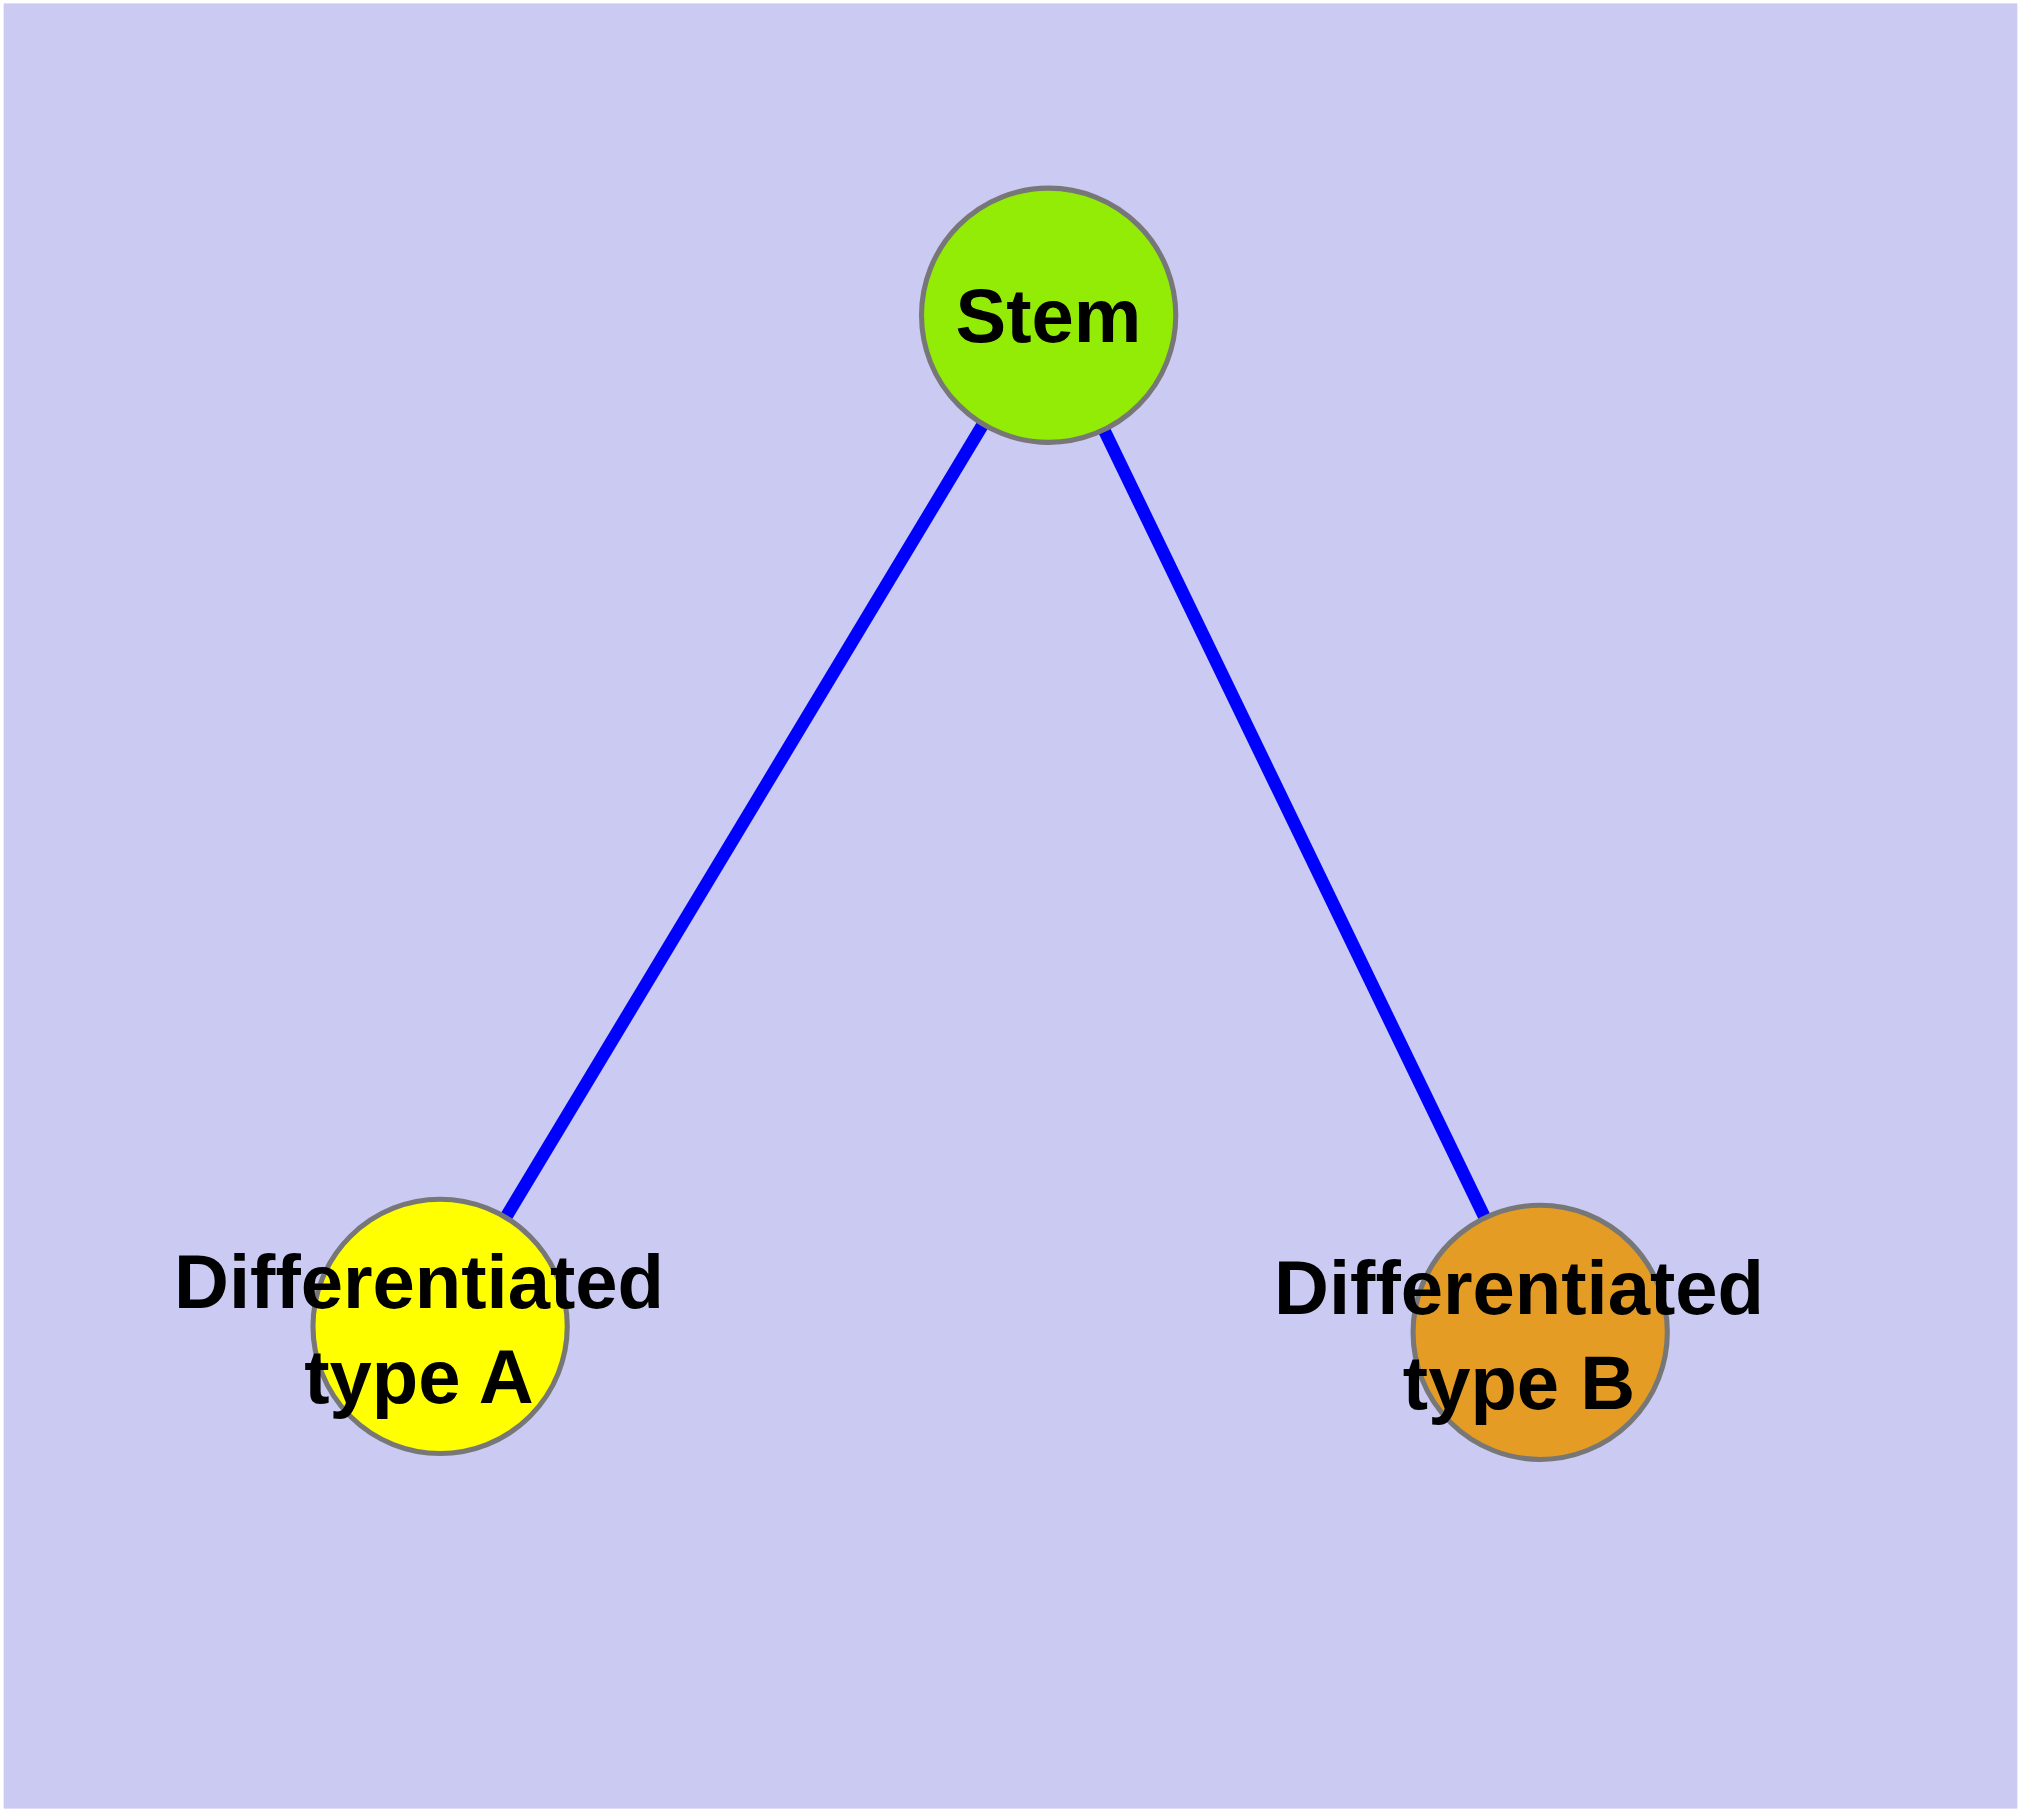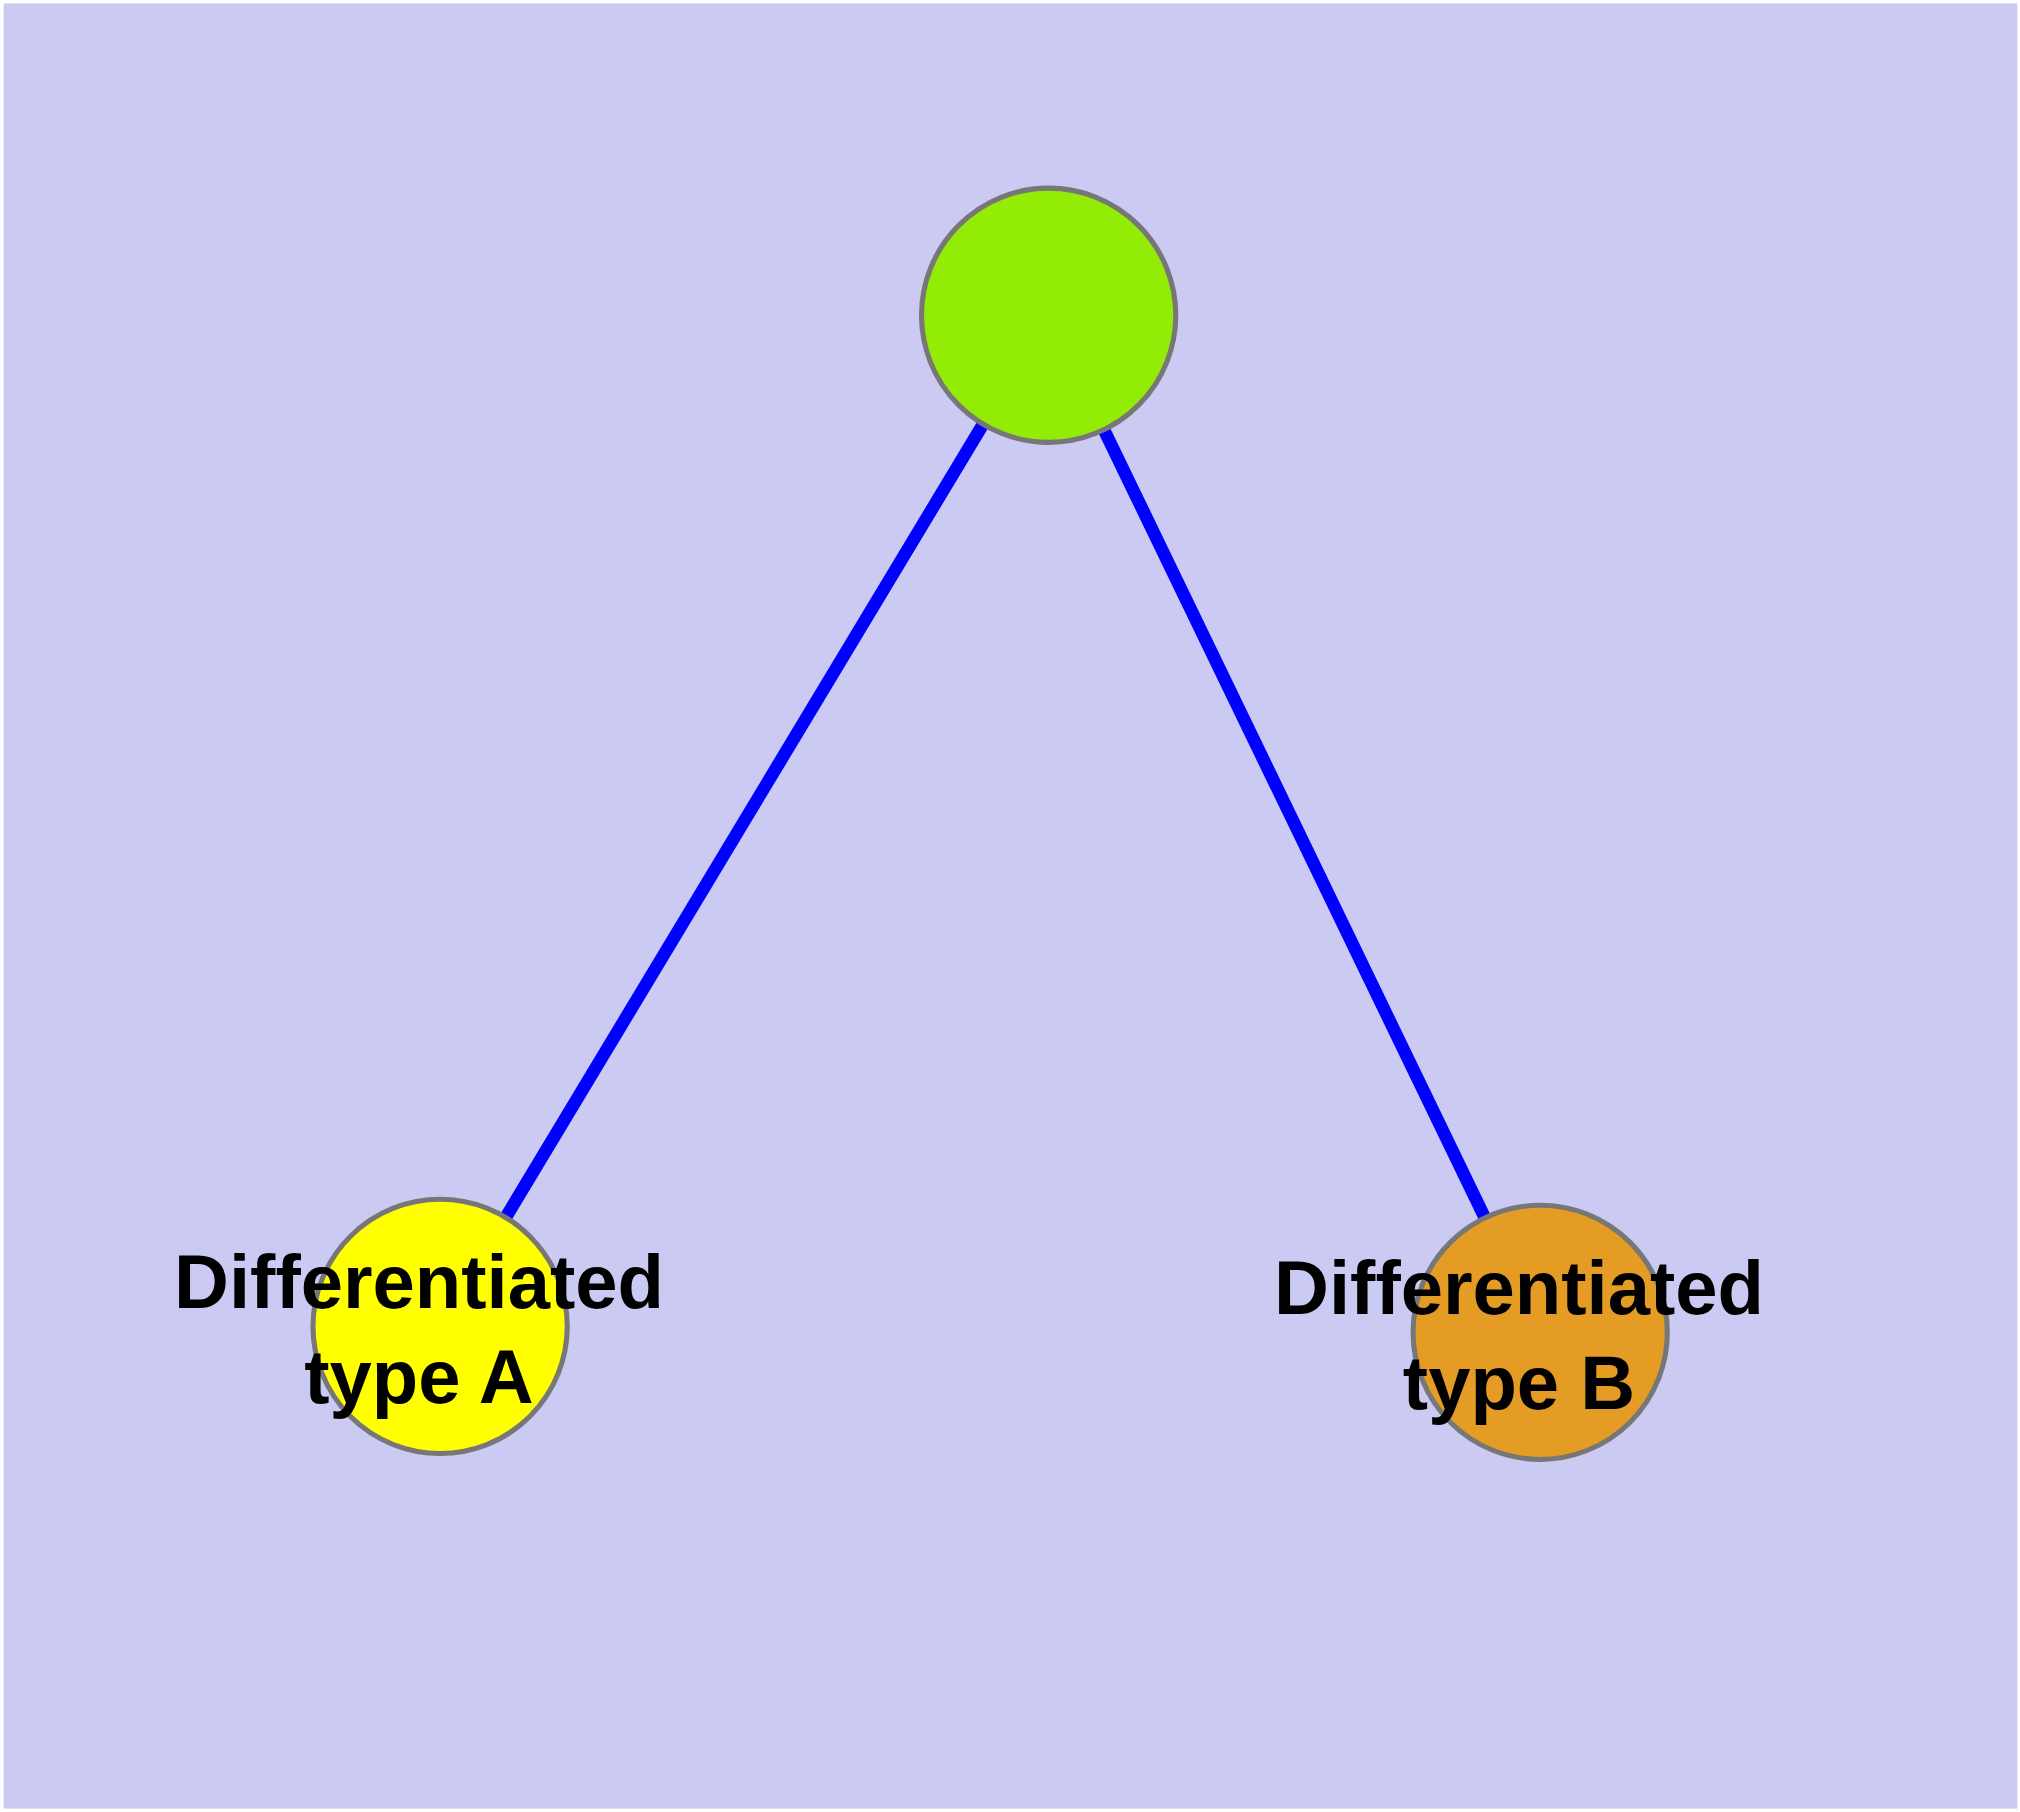--- a/index.html
+++ b/index.html
@@ -66,20 +66,21 @@
     <rect x="4" y="4" width="2376" height="2130" fill="#CACAF3"></rect>
 
     <line x1="1237" y1="372" x2="519" y2="1565" stroke-width="15" stroke="#0000FF"></line>
     <line x1="1237" y1="372" x2="1817" y2="1572" stroke-width="15" stroke="#0000FF"></line>
 
     <circle cx="1237" cy="372" r="150" stroke-width="6" stroke="#777777" fill="#93EC05"></circle>
     <circle cx="519" cy="1565" r="150" stroke-width="6" stroke="#777777" fill="#FFFF00"></circle>
     <circle cx="1817" cy="1572" r="150" stroke-width="6" stroke="#777777" fill="#E49C24"></circle>
   </svg>
 
+  <div class="node-label label-stem" style="color: rgb(0, 0, 0);">Stem</div>
 
   <div class="node-label label-type-a" style="color: rgb(0, 0, 0);">Differentiated
 type A</div>
 
   <div class="node-label label-type-b" style="color: rgb(0, 0, 0);">Differentiated
 type B</div>
 
 </div>
 
 

